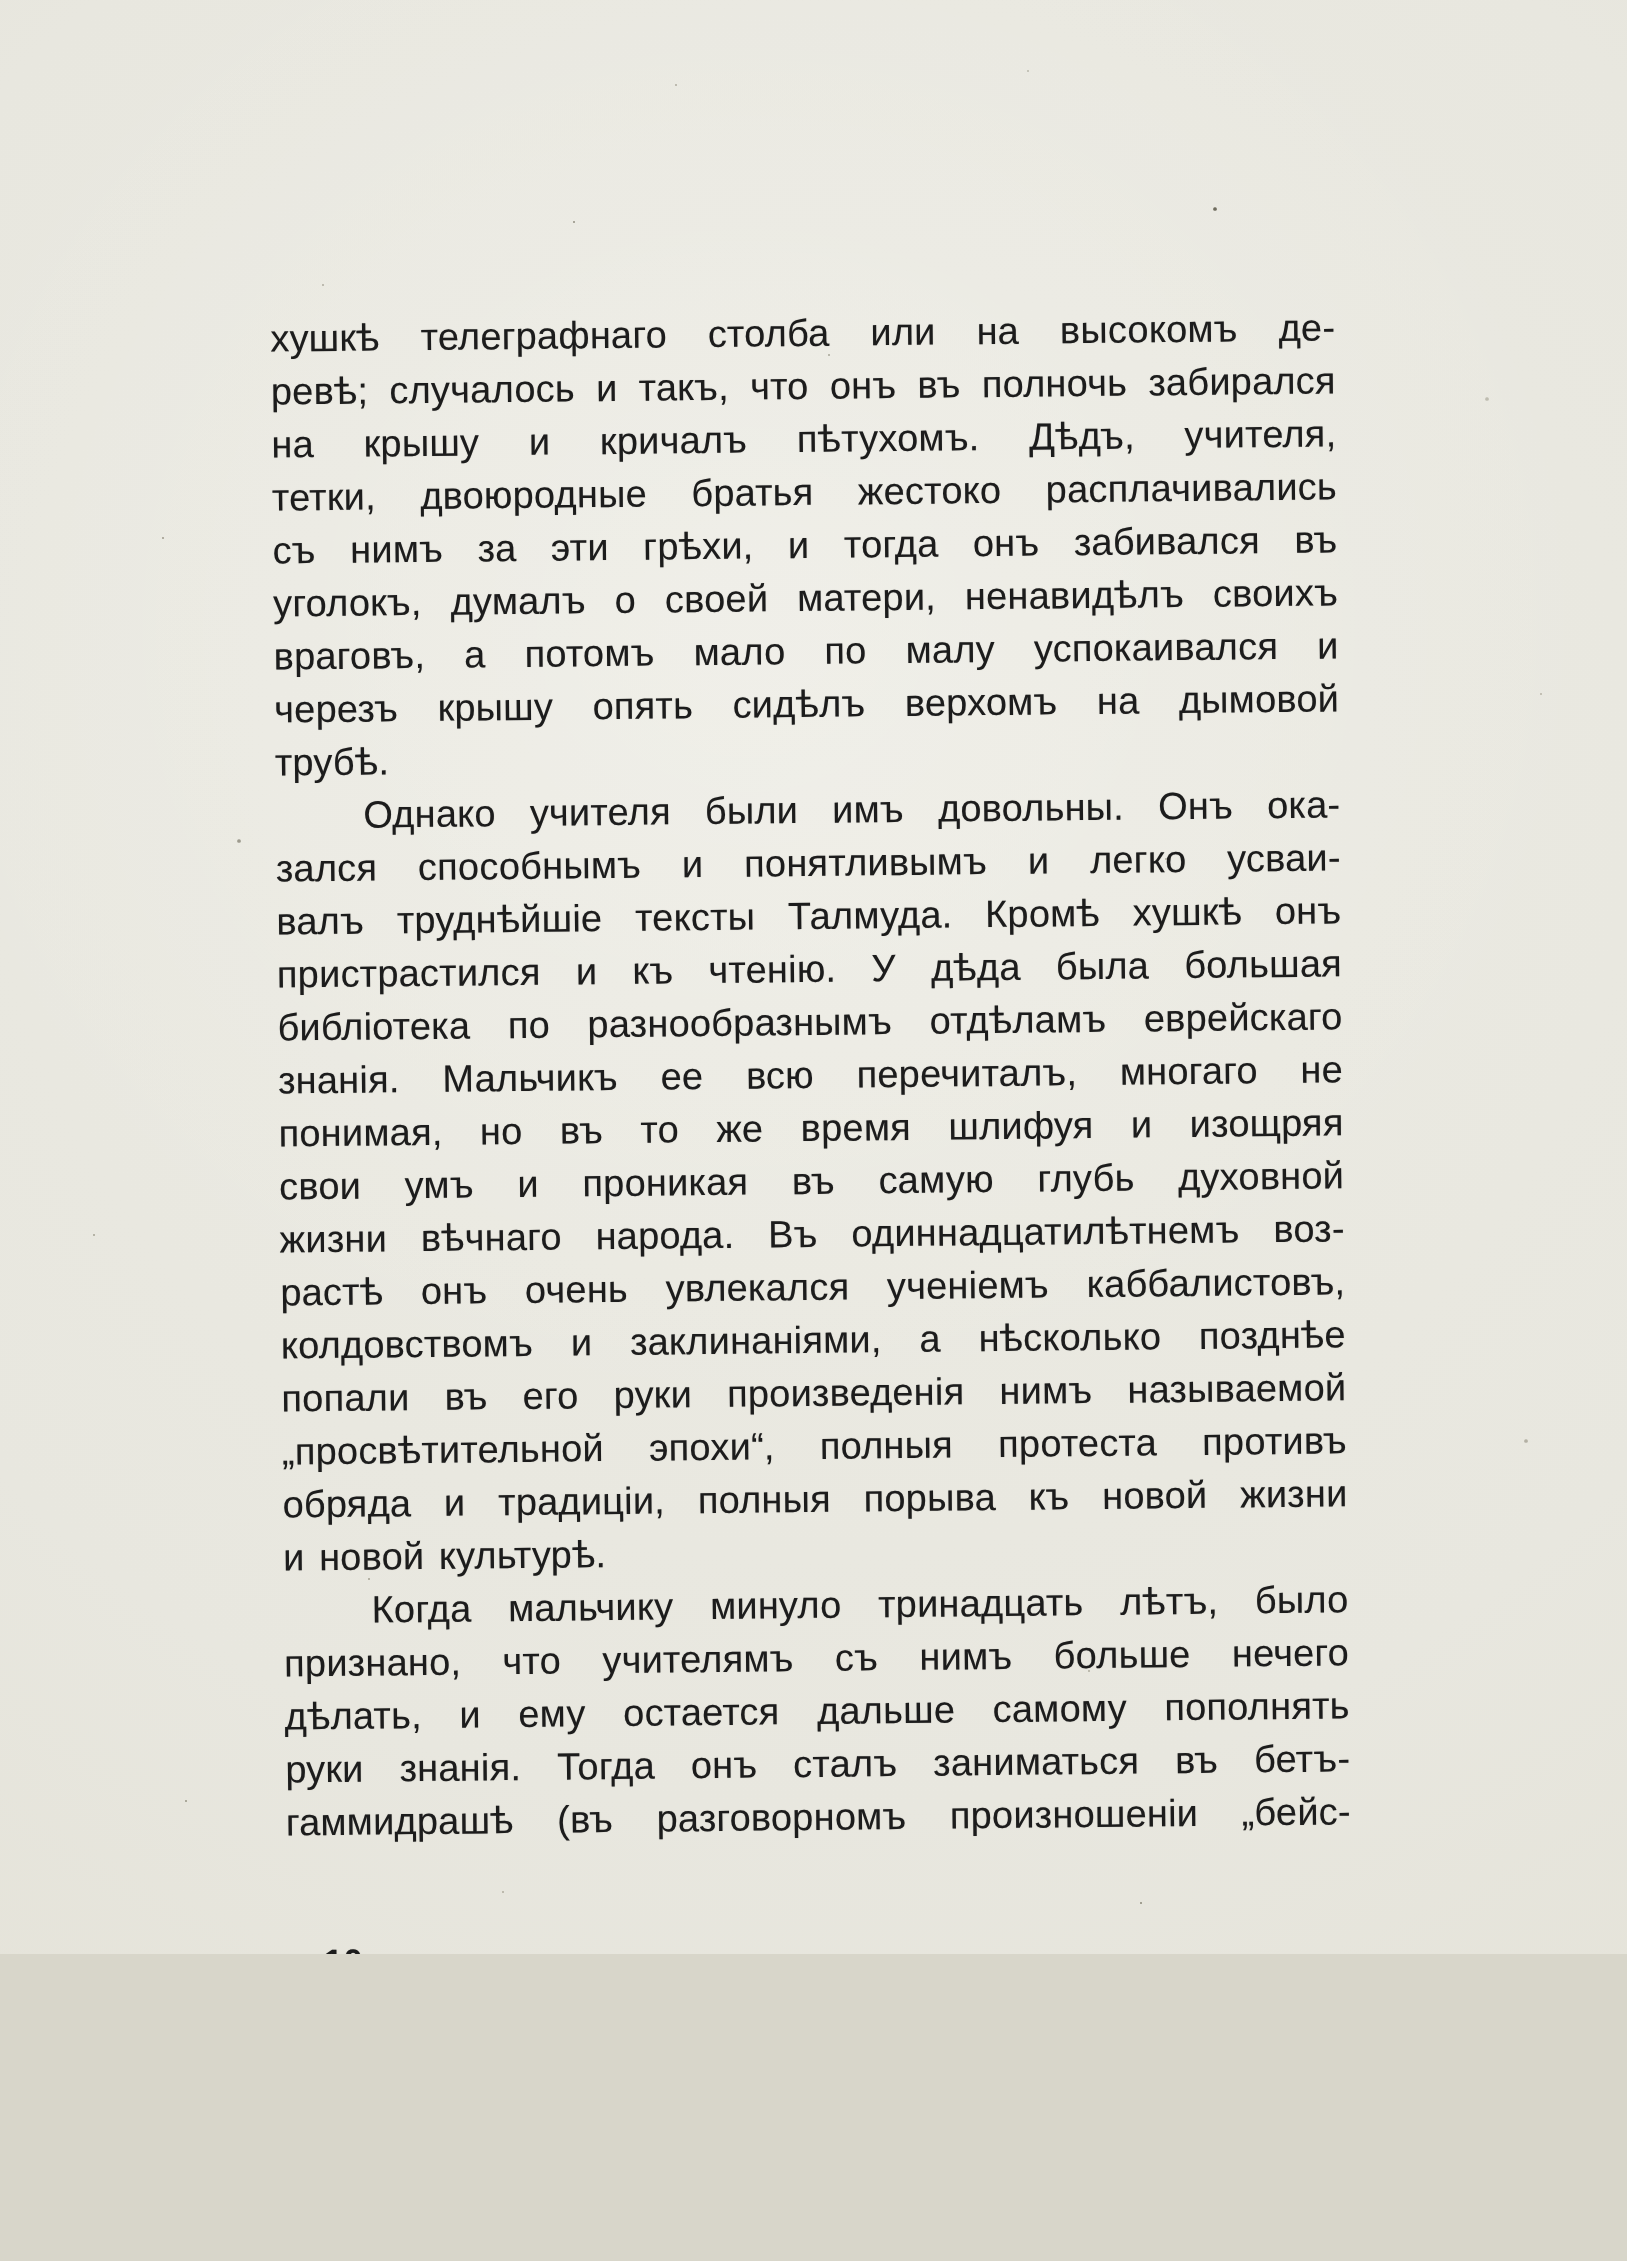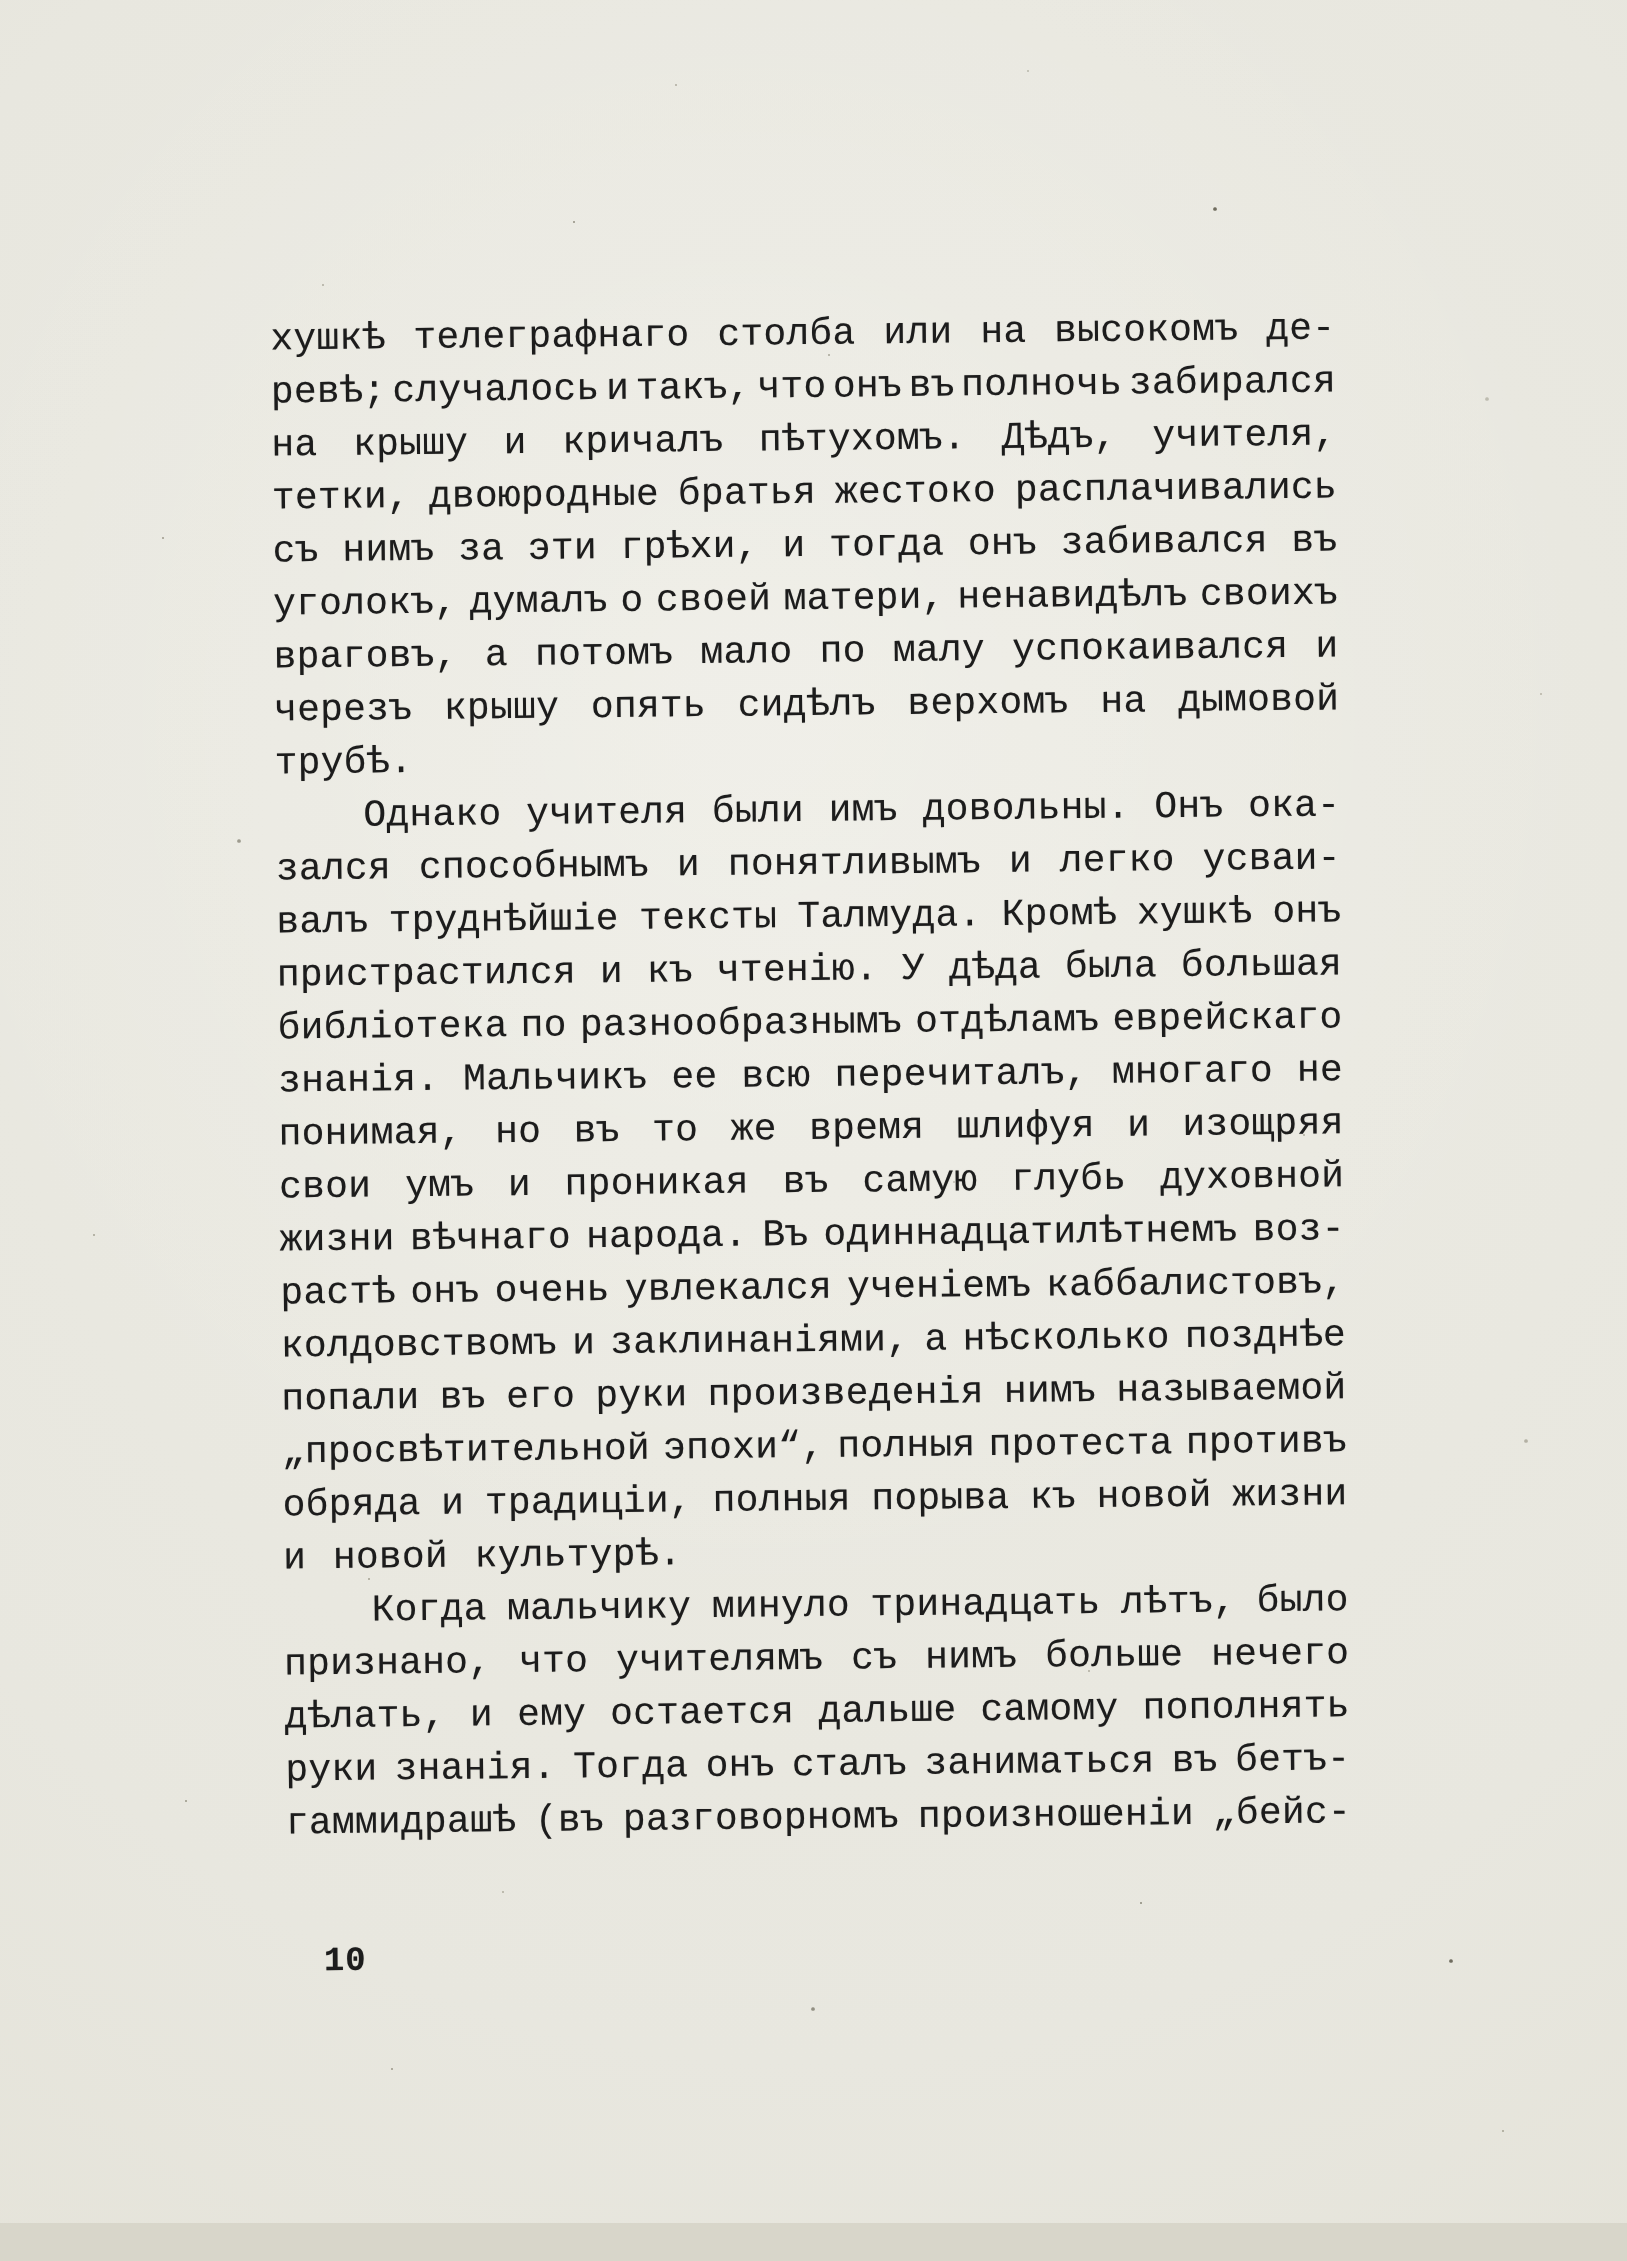--- a/index.html
+++ b/index.html
@@ -6,26 +6,26 @@
     margin: 0;
     padding: 0;
     width: 1628px;
     height: 2261px;
     overflow: hidden;
     background: #d8d6ca;
   }
   .sheet {
     position: relative;
     width: 1628px;
-    height: 2223px;
+    height: 1954px;
     overflow: hidden;
     background:
       radial-gradient(90% 70% at 46% 32%, rgba(255,255,255,0.22) 0%, rgba(255,255,255,0.0) 60%),
       radial-gradient(140% 110% at 50% 40%, #ecebe3 0%, #e8e7df 48%, #e3e1d6 80%, #dbd9cc 100%);
-    font-family: Liberation Mono, monospace;
+    font-family: Liberation Sans, sans-serif;
   }
   
   .specks {
     position: absolute;
     left: 0; top: 0;
     width: 1.5px; height: 1.5px;
     border-radius: 50%;
     background: transparent;
     box-shadow:
       1214px 208px 0 0.8px rgba(70,66,50,0.75),

